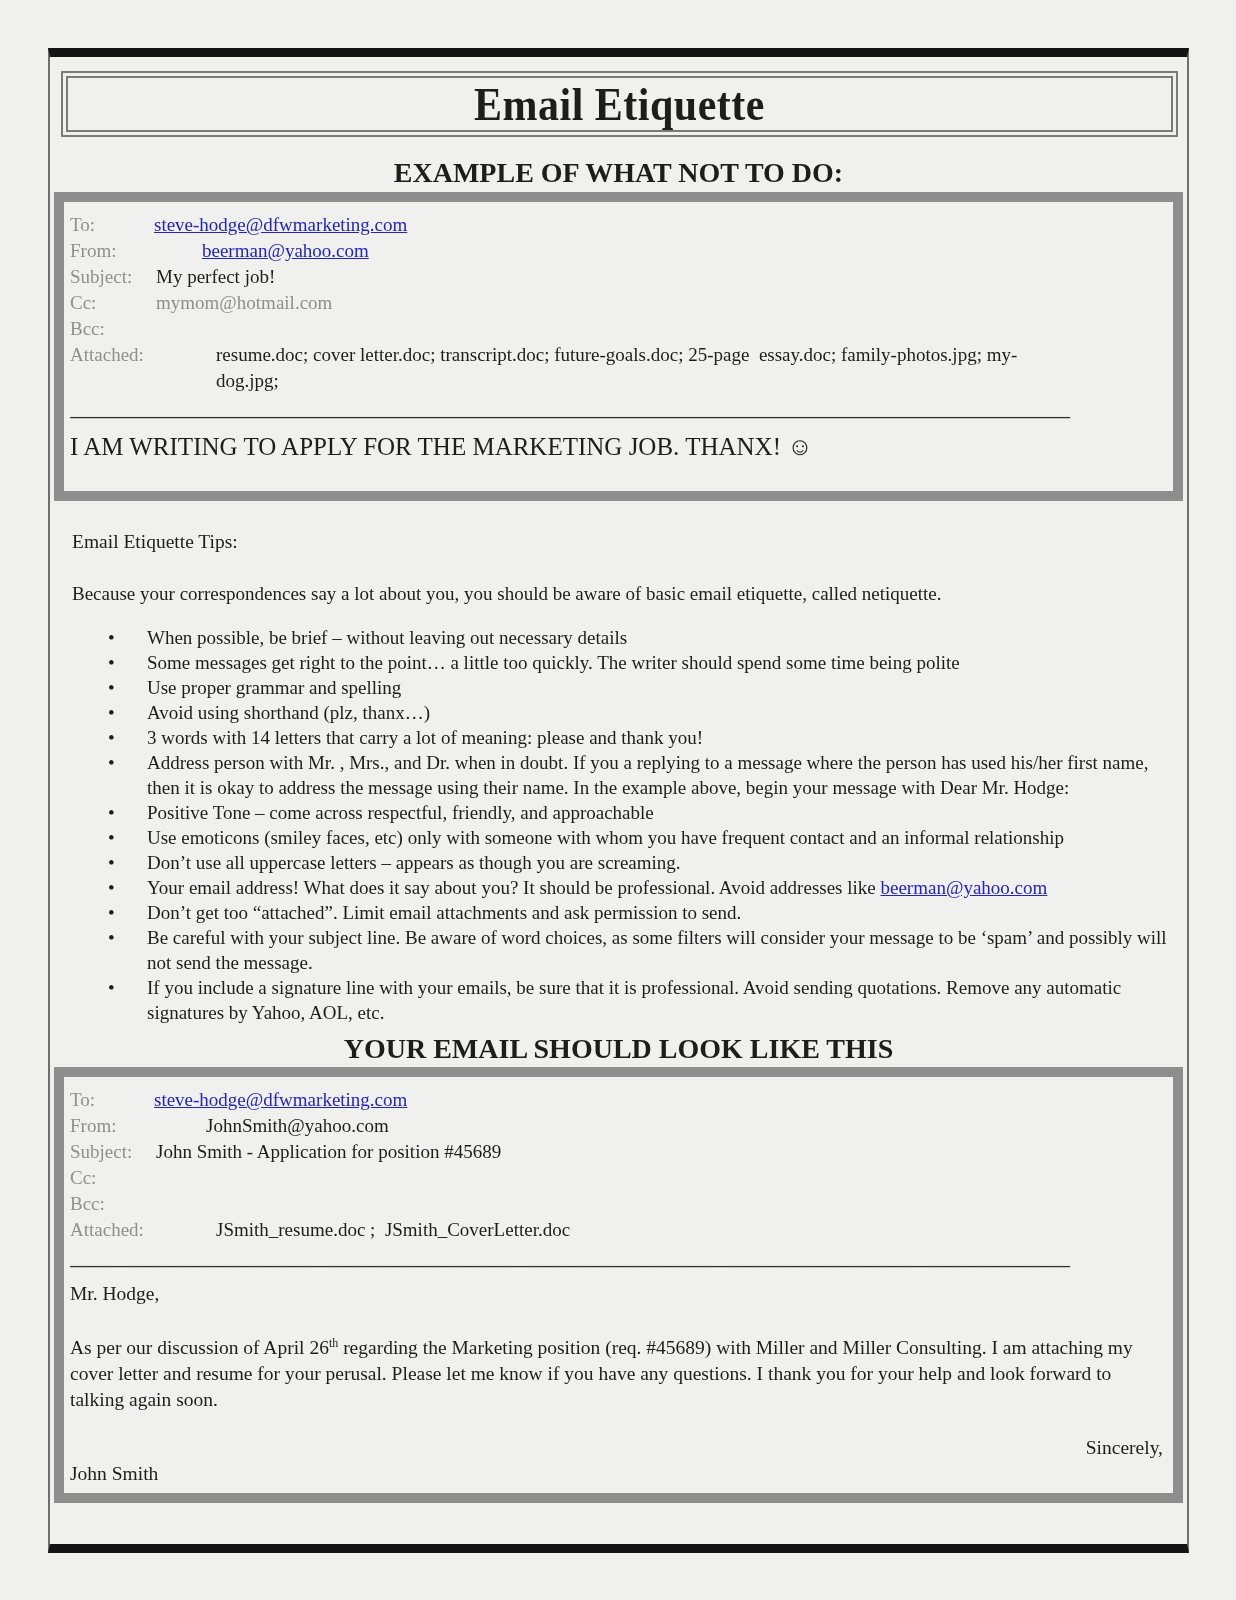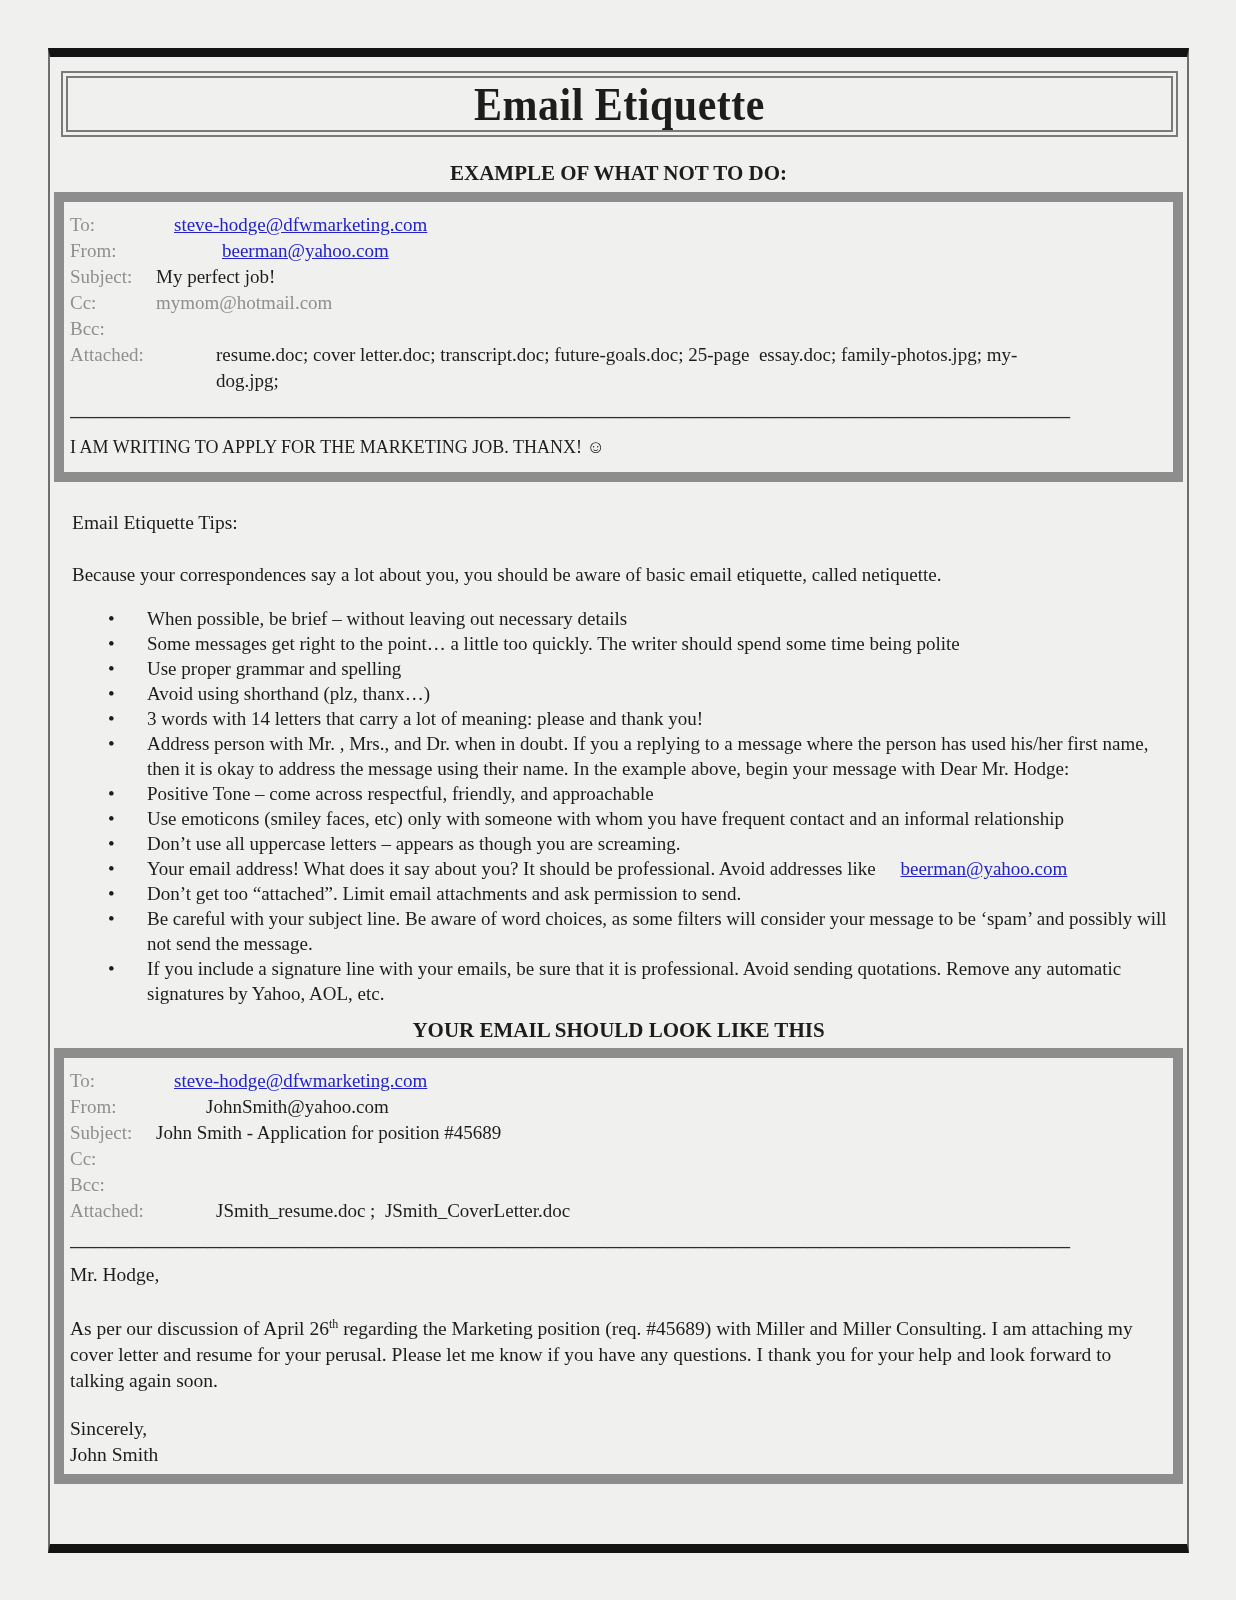--- a/index.html
+++ b/index.html
@@ -12,47 +12,47 @@
     position:absolute; left:48px; top:48px; width:1141px; height:1505px;
     box-sizing:border-box; overflow:hidden;
     border-top:9px solid #141414; border-bottom:9px solid #141414;
     border-left:2px solid #6f6f6f; border-right:2px solid #6f6f6f;
     background:#f0f0ee;
   }
   .title-box { margin:14px 9px 0 11px; border:2px solid #7a7a7a; padding:3px; }
   .title-inner { border:2px solid #7a7a7a; height:52px; display:flex; align-items:center; justify-content:center; }
   .title-text { font-size:42px; font-weight:bold; letter-spacing:0.5px; transform:scaleY(1.12); }
 
-  .section-heading { text-align:center; font-weight:bold; font-size:21px; line-height:24px; margin:24px 0 0 0; }
+  .section-heading { text-align:center; font-weight:bold; font-size:28px; line-height:24px; margin:24px 0 0 0; }
   .section-heading.second { margin-top:12px; }
 
   .email-box {
     margin:7px 4px 0 4px; border:10px solid #8d8d8d; background:#f0f0ee;
     padding:10px 10px 0 6px; box-sizing:border-box;
   }
   .email-box.second { margin-top:6px; }
   .field-row { display:flex; font-size:19px; line-height:26px; min-height:26px; }
   .field-label { flex:0 0 84px; width:84px; color:#8f8f8f; }
   .field-value { white-space:pre-wrap; }
   .field-value.muted { color:#8f8f8f; }
-  a.email-link { color:#2323c8; text-decoration:underline;margin-left:20px; }
+  a.email-link { color:#2323c8; text-decoration:underline; }
   .sep-line { font-size:25px; line-height:26px; color:#2e2e2e; white-space:nowrap; overflow:hidden; }
-  .shout { font-size:18px; line-height:26px; margin:14px 0 12px 0; }
+  .shout { font-size:25px; line-height:26px; margin:14px 0 31px 0; }
 
   .tips { margin:28px 20px 0 22px; font-size:19px; }
   .tips-heading { font-size:19.5px; line-height:26px; }
   .tips-intro { margin-top:26px; line-height:26px; }
   ul.tips-list { list-style:none; margin:18px 0 0 0; padding:0 0 0 75px; }
   ul.tips-list li { position:relative; line-height:25px; }
   ul.tips-list li::before { content:"\2022"; position:absolute; left:-39px; top:0; }
 
   .letter { font-size:19.5px; line-height:26px; margin-top:0; }
   .letter-greeting { margin-top:12px; }
   .letter-paragraph { margin-top:28px; }
-  .letter-closing { margin-top:22px; }
+  .letter-closing { margin-top:22px;text-align:right; }
   .letter-signature { margin:0 0 6px 0; }
   sup { font-size:12px; line-height:0; }
 </style>
 </head>
 <body>
 
 <div class="page">
 
   <div class="title-box">
     <div class="title-inner">

